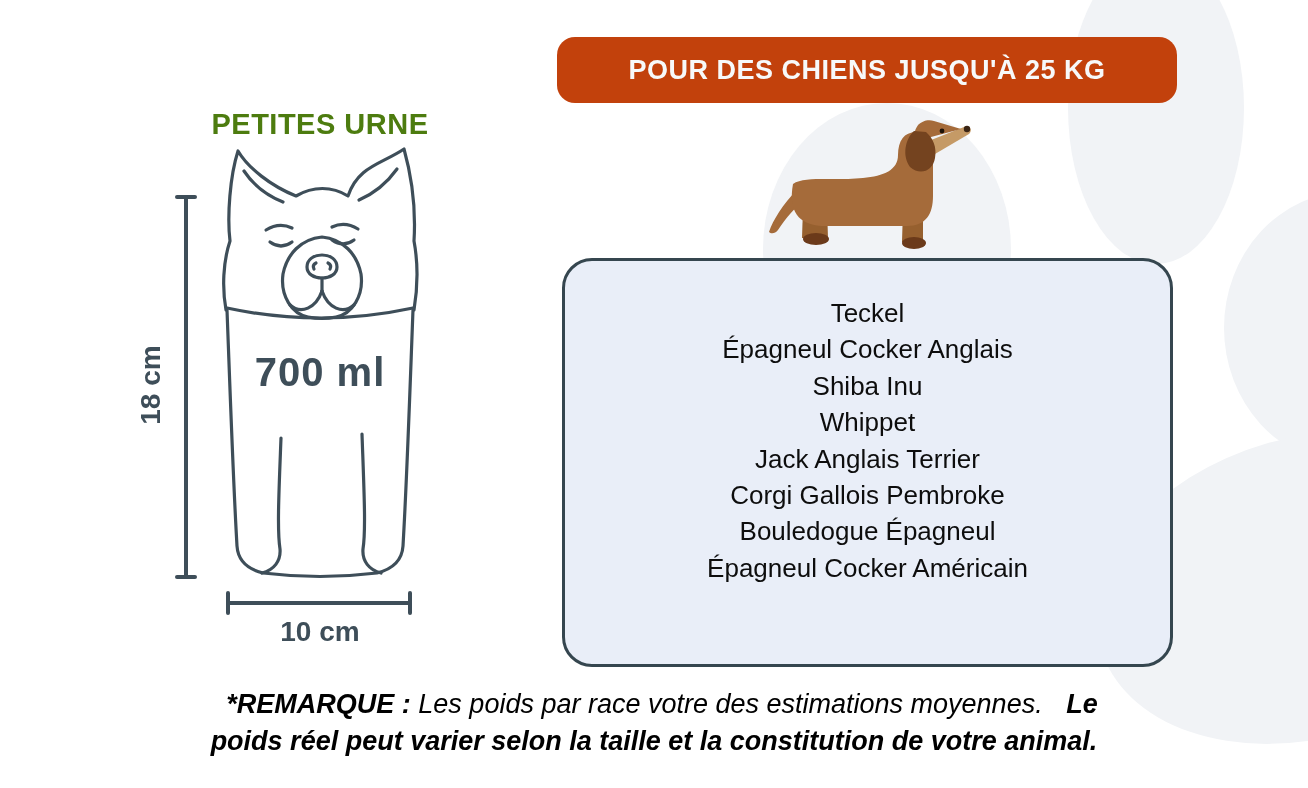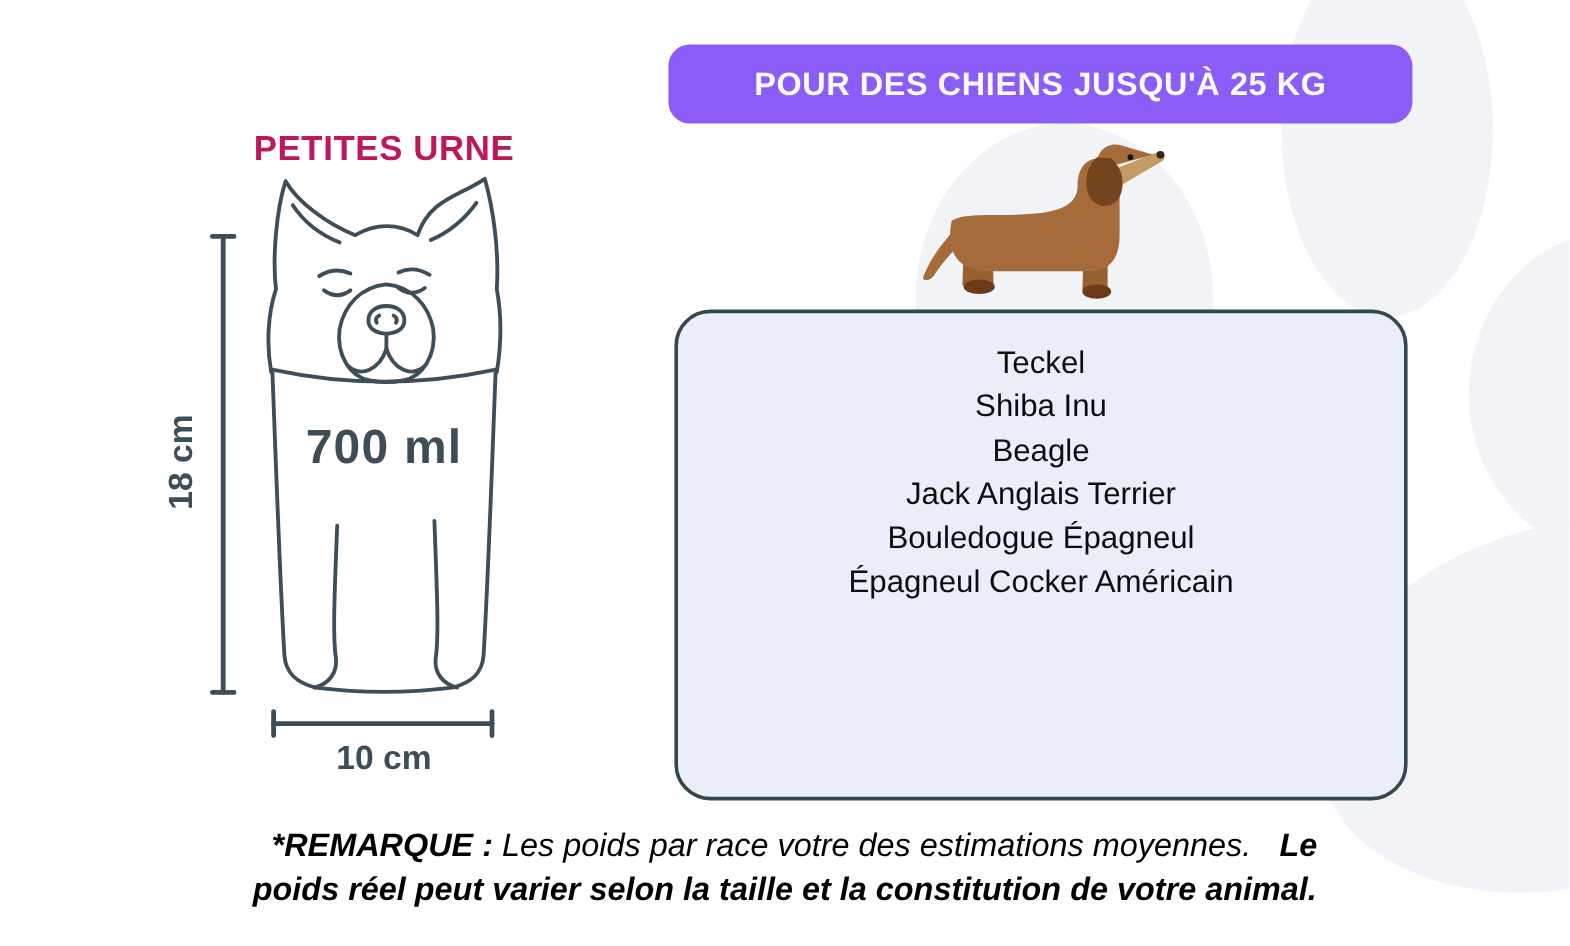--- a/index.html
+++ b/index.html
@@ -10,46 +10,46 @@
   }
   
   .paw-shape { position:absolute; background:#f1f3f6; border-radius:50%; }
   .paw-toe1 { left:763px; top:103px; width:248px; height:292px; }
   .paw-toe2 { left:1068px; top:-48px; width:176px; height:312px; }
   .paw-toe3 { left:1224px; top:192px; width:250px; height:272px; }
   .paw-pad  { left:1092px; top:438px; width:430px; height:300px; transform:rotate(-16deg); }
 
   .banner {
     position:absolute; left:557px; top:37px; width:620px; height:66px;
-    background:#8b5cf6; border-radius:18px;
+    background:#c2410c; border-radius:18px;
     display:flex; align-items:center; justify-content:center;
   }
   .banner-label {
     color:#f7f9fa; font-size:27px; font-weight:bold; letter-spacing:0.5px;
   }
 
   .urn-title {
     position:absolute; left:170px; top:108px; width:300px;
     text-align:center; font-size:29px; font-weight:bold;
-    color:#be185d; letter-spacing:0.5px;
+    color:#4d7c0f; letter-spacing:0.5px;
   }
 
   .urn-svg { position:absolute; left:120px; top:138px; }
   .urn-svg path, .urn-svg line { fill:none; stroke:#3e4e59; stroke-width:3.2; stroke-linecap:round; stroke-linejoin:round; }
   .urn-svg .dim { stroke-width:4; }
   .urn-svg text { fill:#3e4e59; font-family:"Liberation Sans", sans-serif; }
   .t-volume { font-size:40px; font-weight:600; letter-spacing:1px; }
   .t-dim { font-size:28px; font-weight:bold; }
 
   .dog-svg { position:absolute; left:765px; top:118px; }
 
   .breed-box {
     position:absolute; left:562px; top:258px; width:611px; height:409px;
     background:#e9eef8; border:3.5px solid #35464f; border-radius:30px;
-    padding-top:23px; text-align:center;
+    padding-top:34px; text-align:center;
   }
   .breed-line {
     font-size:26px; line-height:36.4px; color:#0d0d0d;
   }
 
   .note {
     position:absolute; left:174px; top:686px; width:960px;
     text-align:center; font-size:27px; line-height:37px;
     color:#000; font-style:italic;
   }
@@ -130,23 +130,25 @@
     <path d="M150,22 C147,8 158,0 169,3 L196,11 L166,19 Z" fill="#a56b3a"></path>
 
     <path d="M149,13 C140,21 137,38 145,49 C155,58 168,53 170,40 C172,29 168,20 161,14 Z" fill="#74431f"></path>
 
     <circle cx="177" cy="13" r="2.4" fill="#1d1208"></circle>
     <circle cx="202" cy="11" r="3.2" fill="#3a2414"></circle>
   </svg>
 
   <div class="breed-box">
     <div class="breed-line">Teckel</div>
+    <div class="breed-line">Épagneul Cocker Anglais</div>
     <div class="breed-line">Shiba Inu</div>
-    <div class="breed-line">Beagle</div>
+    <div class="breed-line">Whippet</div>
     <div class="breed-line">Jack Anglais Terrier</div>
+    <div class="breed-line">Corgi Gallois Pembroke</div>
     <div class="breed-line">Bouledogue Épagneul</div>
     <div class="breed-line">Épagneul Cocker Américain</div>
   </div>
 
   <div class="note">
     <span class="bold">*REMARQUE :</span>
     <span>Les poids par race votre des estimations moyennes.</span>
     <span class="bold">Le poids réel peut varier selon la taille et la constitution de votre animal.</span>
   </div>
 

